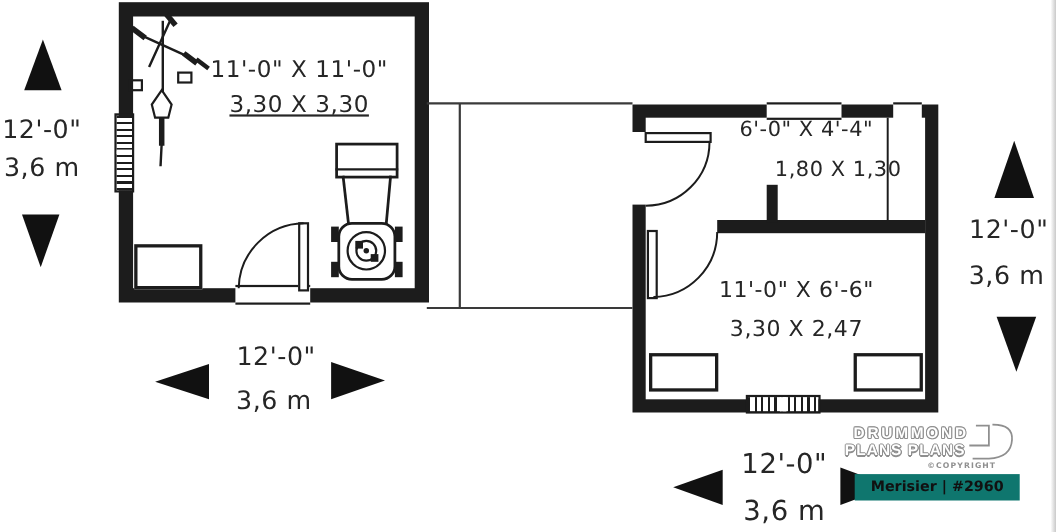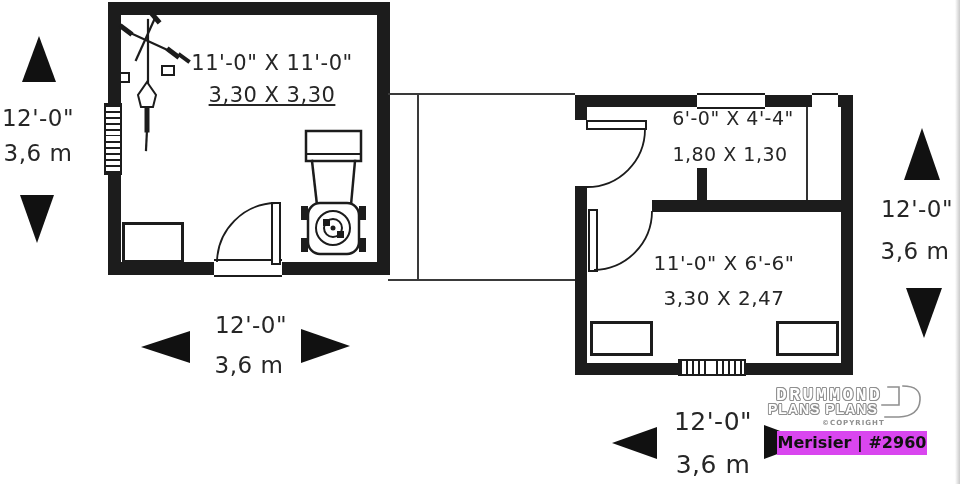--- a/index.html
+++ b/index.html
@@ -20,22 +20,22 @@
              letter-spacing:0.5px;white-space:nowrap;}
   .room-label{font-size:21px;}
   .dim-label{font-size:23px;}
   .tri{position:absolute;width:0;height:0;}
   .svg-overlay{position:absolute;left:0;top:0;pointer-events:none;}
   .hollow{color:#ffffff;font-weight:bold;
           text-shadow:1px 0 0 #8f8f8f,-1px 0 0 #8f8f8f,0 1px 0 #8f8f8f,0 -1px 0 #8f8f8f,
                       0.7px 0.7px 0 #8f8f8f,-0.7px -0.7px 0 #8f8f8f,
                       0.7px -0.7px 0 #8f8f8f,-0.7px 0.7px 0 #8f8f8f;}
   .copyright{position:absolute;font-size:7px;letter-spacing:1px;color:#8f8f8f;font-weight:bold;}
-  .plan-name{position:absolute;background:#d946ef;color:#111111;font-weight:bold;
-             font-size:16px;text-align:center;line-height:23px;z-index:6;}
+  .plan-name{position:absolute;background:#0f766e;color:#111111;font-weight:bold;
+             font-size:13px;text-align:center;line-height:23px;z-index:6;}
   .edge-strip{position:absolute;background:linear-gradient(to right,#ffffff,#c9c9c9);}
 </style>
 </head>
 <body>
 
 <div class="stage">
 
   <div class="abs ink" style="left:108px;top:2px;width:282px;height:273px;"></div>
   <div class="abs floor" style="left:121px;top:15px;width:256px;height:247px;"></div>
   <div class="abs win-v" style="left:104px;top:103px;width:18px;height:72px;"></div>
@@ -104,21 +104,21 @@
       <rect x="359" y="206" width="7" height="14" fill="#1c1c1c" stroke="none"></rect>
       <rect x="301" y="238" width="7" height="14" fill="#1c1c1c" stroke="none"></rect>
       <rect x="359" y="238" width="7" height="14" fill="#1c1c1c" stroke="none"></rect>
     </g>
   </svg>
 
   <div class="arch-text room-label" style="left:152px;top:53px;width:240px;">11'-0" X 11'-0"</div>
   <div class="arch-text room-label" style="left:152px;top:85px;width:240px;text-decoration:underline;">3,30 X 3,30</div>
 
   <div class="arch-text" style="left:643px;top:109px;width:180px;font-size:19px;">6'-0" X 4'-4"</div>
-  <div class="arch-text" style="left:640px;top:145px;width:180px;font-size:19px;">1,80 X 1,30</div>
+  <div class="arch-text" style="left:640px;top:145px;width:180px;font-size:19px;padding-left:32px;">1,80 X 1,30</div>
 
   <div class="arch-text" style="left:614px;top:253px;width:220px;font-size:20px;">11'-0" X 6'-6"</div>
   <div class="arch-text" style="left:614px;top:288px;width:220px;font-size:20px;">3,30 X 2,47</div>
 
   <div class="tri" style="left:22px;top:36px;border-left:17px solid transparent;border-right:17px solid transparent;border-bottom:46px solid #111;"></div>
   <div class="arch-text dim-label" style="left:-2px;top:107px;width:80px;">12'-0"</div>
   <div class="arch-text dim-label" style="left:-2px;top:142px;width:80px;">3,6 m</div>
   <div class="tri" style="left:20px;top:195px;border-left:17px solid transparent;border-right:17px solid transparent;border-top:48px solid #111;"></div>
 
   <div class="tri" style="left:141px;top:331px;border-top:16px solid transparent;border-bottom:16px solid transparent;border-right:49px solid #111;"></div>
@@ -129,25 +129,25 @@
   <div class="tri" style="left:904px;top:128px;border-left:18px solid transparent;border-right:18px solid transparent;border-bottom:52px solid #111;"></div>
   <div class="arch-text dim-label" style="left:871px;top:198px;width:92px;">12'-0"</div>
   <div class="arch-text dim-label" style="left:869px;top:240px;width:92px;">3,6 m</div>
   <div class="tri" style="left:906px;top:288px;border-left:18px solid transparent;border-right:18px solid transparent;border-top:50px solid #111;"></div>
 
   <div class="tri" style="left:612px;top:427px;border-top:16px solid transparent;border-bottom:16px solid transparent;border-right:45px solid #111;"></div>
   <div class="arch-text" style="left:653px;top:409px;width:120px;font-size:25px;">12'-0"</div>
   <div class="arch-text" style="left:653px;top:452px;width:120px;font-size:25px;">3,6 m</div>
   <div class="tri" style="left:764px;top:425px;border-top:17px solid transparent;border-bottom:17px solid transparent;border-left:46px solid #111;z-index:1;"></div>
 
-  <div class="arch-text hollow" style="left:776px;top:386px;width:100px;font-size:18px;letter-spacing:2.5px;font-family:Liberation Mono, monospace;z-index:5;">DRUMMOND</div>
+  <div class="arch-text hollow" style="left:776px;top:386px;width:100px;font-size:14px;letter-spacing:2.5px;font-family:Liberation Sans, sans-serif;z-index:5;">DRUMMOND</div>
   <div class="arch-text hollow" style="left:768px;top:402px;width:108px;font-size:14px;letter-spacing:1px;font-family:'Liberation Sans',sans-serif;z-index:5;">PLANS PLANS</div>
   <svg class="svg-overlay" style="left:878px;top:383px;z-index:5;" width="46" height="38" viewBox="0 0 46 38">
     <g stroke="#8f8f8f" stroke-width="1.6" fill="none" stroke-linecap="square">
       <path d="M 10 4 H 21 V 22 H 4"></path>
       <path d="M 25 3 Q 43 3 42 17 Q 41 33 21 34 H 7"></path>
     </g>
   </svg>
-  <div class="copyright" style="left:822px;top:419px;z-index:5;">©COPYRIGHT</div>
+  <div class="copyright" style="left:843px;top:419px;z-index:5;">©COPYRIGHT</div>
   <div class="plan-name" style="left:777px;top:431px;width:150px;height:24px;">Merisier | #2960</div>
 
   <div class="edge-strip" style="left:955px;top:0;width:5px;height:484px;"></div>
 </div>
 
 </body></html>

